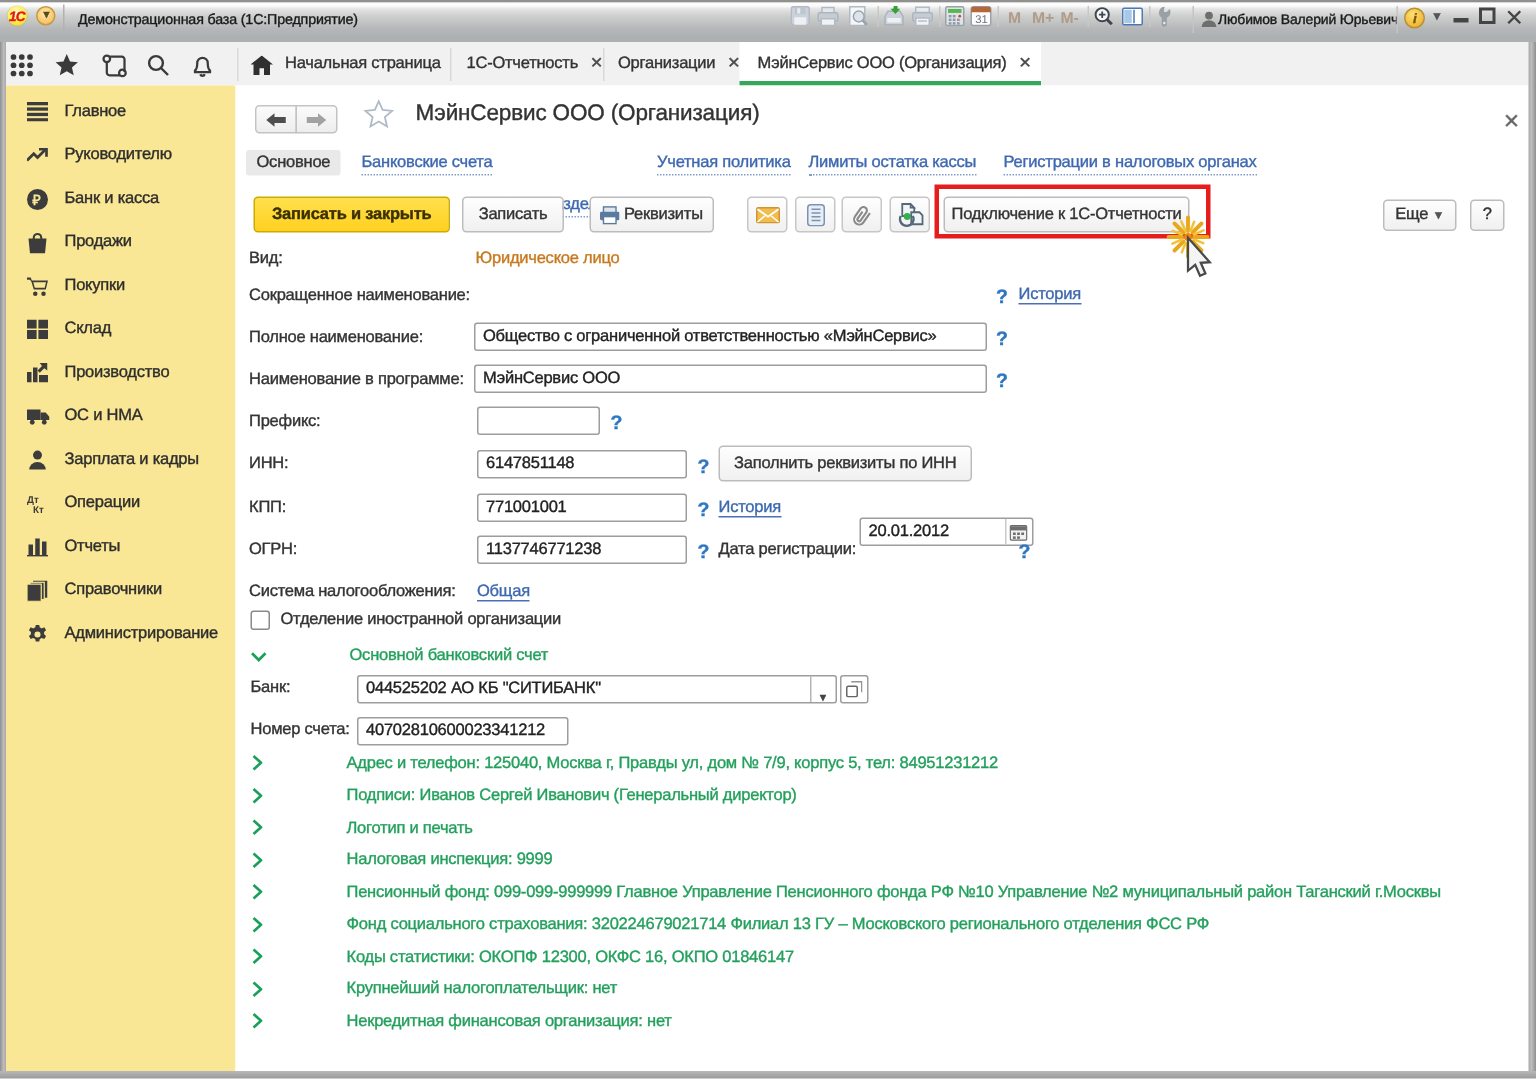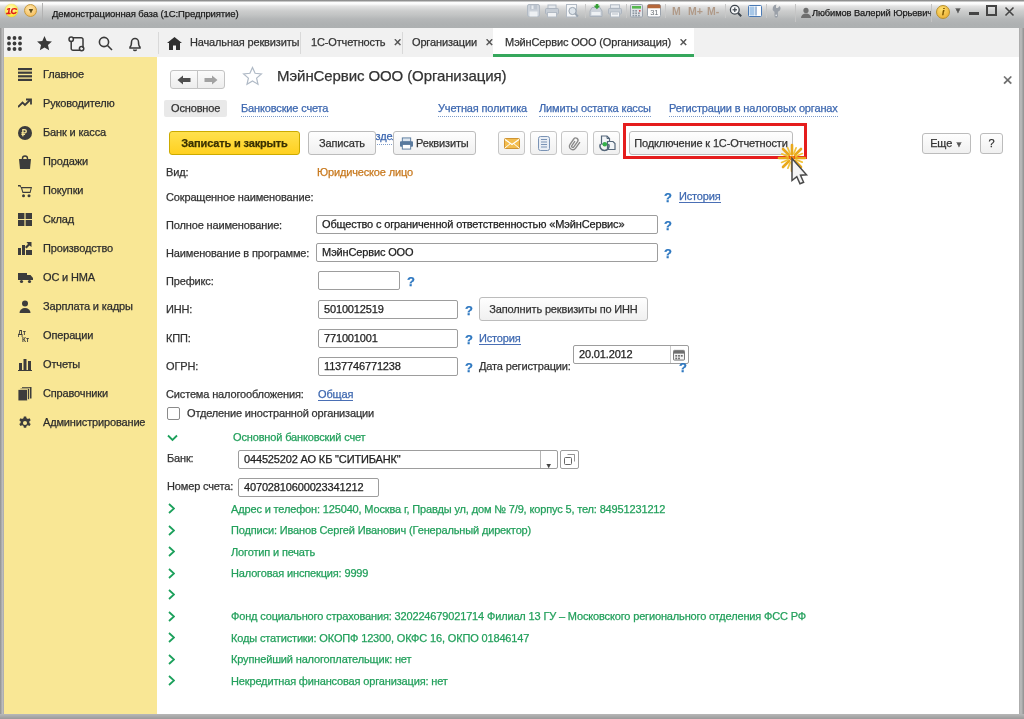--- a/index.html
+++ b/index.html
@@ -200,21 +200,21 @@
       </svg>
     <svg class="abs" style="left:127px;top:7px;" width="16" height="17" viewBox="0 0 16 17" fill="none" stroke="#3a3a3a" stroke-width="1.5">
         <path d="M3 13 v-1 c1.5-1 1.5-3.5 1.5-5 a3.5 3.5 0 0 1 7 0 c0 1.5 0 4 1.5 5 v1 z"></path>
         <path d="M6.5 14.5 a1.6 1.6 0 0 0 3 0"></path>
       </svg>
     <div class="tabsep" style="left:158px;"></div>
     <div class="tab" style="left:159px;width:141px;">
       <svg class="abs" style="left:8px;top:9px;" width="15" height="14" viewBox="0 0 15 14" fill="#2f2f2f">
           <path d="M7.5 0 L15 6 H13 V13 H9 V8.5 H6 V13 H2 V6 H0 z"></path>
         </svg>
-      <span style="margin-left:31px;">Начальная реквизиты</span>
+      <span style="margin-left:31px;">Начальная страница</span>
     </div>
     <div class="tabsep" style="left:300px;"></div>
     <div class="tab" style="left:300px;width:102px;"><span style="margin-left:11px;">1С-Отчетность</span><span class="x">✕</span></div>
     <div class="tabsep" style="left:402px;"></div>
     <div class="tab" style="left:402px;width:91px;"><span style="margin-left:10px;">Организации</span><span class="x">✕</span></div>
     <div class="tab" id="tab-active" style="left:493px;width:201px;"><span style="margin-left:12px;">МэйнСервис  ООО (Организация)</span><span class="x">✕</span></div>
   </div>
 
   <div id="sidebar" class="abs">
     <div class="sbitem" style="top:11px;">
@@ -433,21 +433,21 @@
 
     <div class="lbl" style="left:9px;top:190px;">Наименование в программе:</div>
     <div class="inp" style="left:159px;top:186px;width:342px;height:19px;">МэйнСервис ООО</div>
     <div class="q" style="left:507px;top:189px;">?</div>
 
     <div class="lbl" style="left:9px;top:218px;">Префикс:</div>
     <div class="inp" style="left:161px;top:214px;width:82px;height:19px;"></div>
     <div class="q" style="left:250px;top:217px;">?</div>
 
     <div class="lbl" style="left:9px;top:246px;">ИНН:</div>
-    <div class="inp" style="left:161px;top:243px;width:140px;height:19px;">5010012519</div>
+    <div class="inp" style="left:161px;top:243px;width:140px;height:19px;">6147851148</div>
     <div class="q" style="left:308px;top:246px;">?</div>
     <div class="btn" style="left:322px;top:240px;width:169px;height:24px;line-height:22px;">Заполнить реквизиты по ИНН</div>
 
     <div class="lbl" style="left:9px;top:275px;">КПП:</div>
     <div class="inp" style="left:161px;top:272px;width:140px;height:19px;">771001001</div>
     <div class="q" style="left:308px;top:275px;">?</div>
     <div class="lnk" style="left:322px;top:275px;">История</div>
 
     <div class="lbl" style="left:9px;top:303px;">ОГРН:</div>
     <div class="inp" style="left:161px;top:300px;width:140px;height:19px;">1137746771238</div>
@@ -507,20 +507,21 @@
         <path d="M1 1 L6 5.5 L1 10"></path>
       </svg>
       <div class="grn" style="left:26px;top:489px;">Логотип и печать</div>
     <svg class="abs" style="left:11px;top:511px;" width="7" height="11" viewBox="0 0 7 11" fill="none" stroke="#1ba05b" stroke-width="1.8">
         <path d="M1 1 L6 5.5 L1 10"></path>
       </svg>
       <div class="grn" style="left:26px;top:510px;">Налоговая инспекция: 9999</div>
     <svg class="abs" style="left:11px;top:532px;" width="7" height="11" viewBox="0 0 7 11" fill="none" stroke="#1ba05b" stroke-width="1.8">
         <path d="M1 1 L6 5.5 L1 10"></path>
       </svg>
+      <div class="grn" style="left:26px;top:532px;">Пенсионный фонд: 099-099-999999 Главное Управление Пенсионного фонда РФ №10 Управление №2 муниципальный район Таганский г.Москвы</div>
     <svg class="abs" style="left:11px;top:554px;" width="7" height="11" viewBox="0 0 7 11" fill="none" stroke="#1ba05b" stroke-width="1.8">
         <path d="M1 1 L6 5.5 L1 10"></path>
       </svg>
       <div class="grn" style="left:26px;top:553px;">Фонд социального страхования: 320224679021714 Филиал 13 ГУ – Московского регионального отделения ФСС РФ</div>
     <svg class="abs" style="left:11px;top:575px;" width="7" height="11" viewBox="0 0 7 11" fill="none" stroke="#1ba05b" stroke-width="1.8">
         <path d="M1 1 L6 5.5 L1 10"></path>
       </svg>
       <div class="grn" style="left:26px;top:575px;">Коды статистики: ОКОПФ 12300, ОКФС 16, ОКПО 01846147</div>
     <svg class="abs" style="left:11px;top:597px;" width="7" height="11" viewBox="0 0 7 11" fill="none" stroke="#1ba05b" stroke-width="1.8">
         <path d="M1 1 L6 5.5 L1 10"></path>

